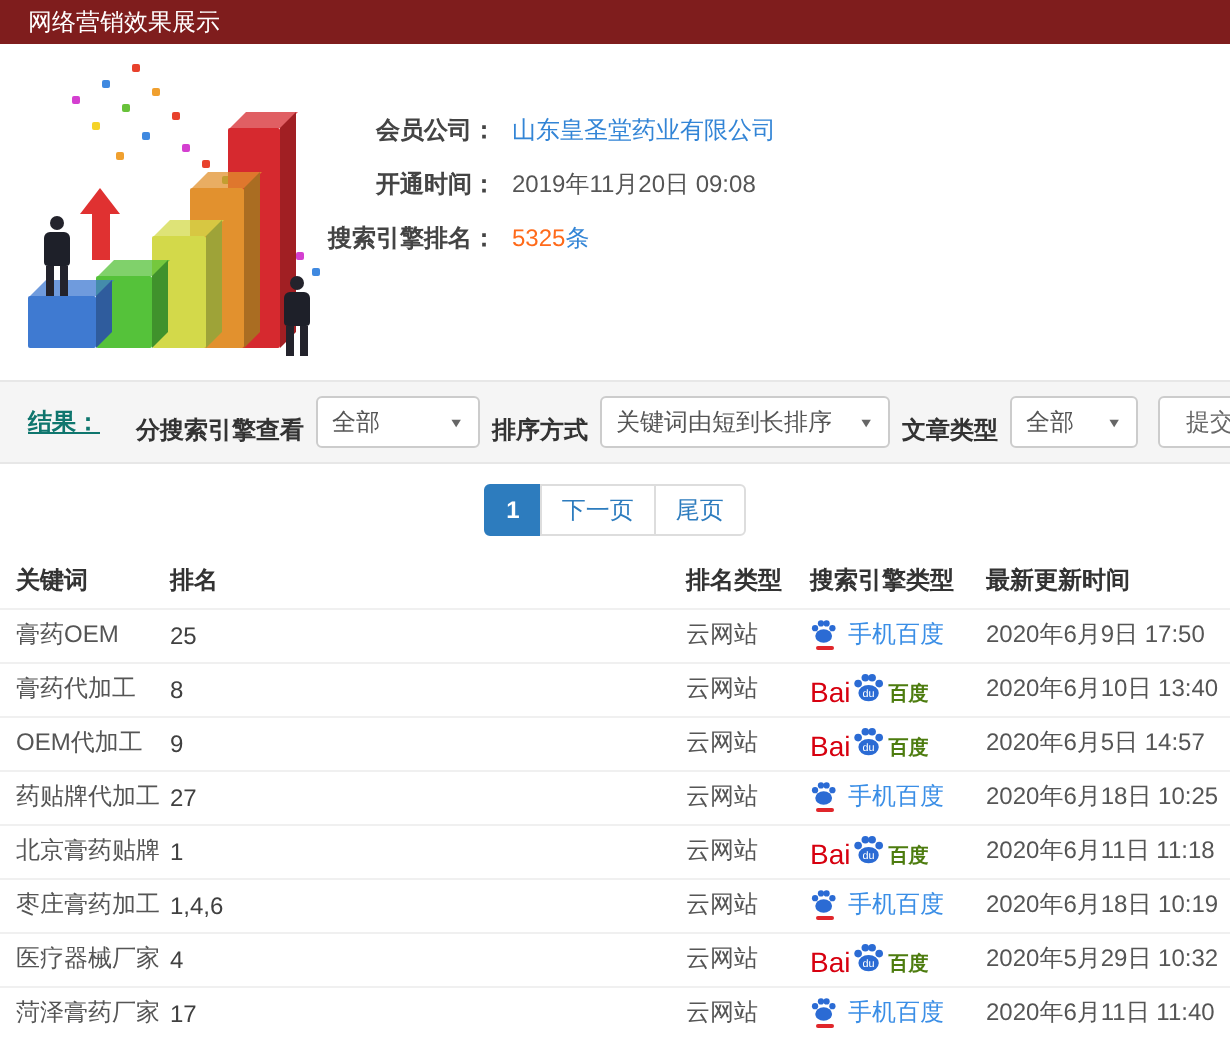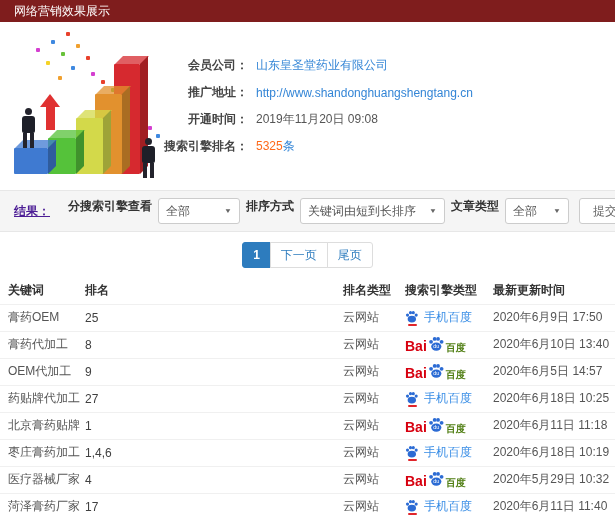--- a/index.html
+++ b/index.html
@@ -46,22 +46,22 @@
   .info { position:absolute; left:160px; top:0; right:0; padding-top:30px; }
   .info-row { display:flex; align-items:center; height:27px; font-size:12px; }
   .info-label { width:88px; text-align:right; color:#444; font-weight:600; flex:none; }
   .info-val { margin-left:8px; color:#555; }
   a.lnk, .lnk { color:#3385d6; text-decoration:none; cursor:pointer; }
   .orange { color:#ff6a1a; }
 
   
   .filterbar { height:42px; background:#f5f5f5; border-top:1px solid #e7e7e7; border-bottom:1px solid #e7e7e7;
     display:flex; align-items:center; padding:0 0 0 14px; overflow:hidden; }
-  .result-label { font-size:12px; color:#4c1d95; font-weight:600;text-decoration:underline; }
-  .filters { margin-left:auto; display:flex; align-items:flex-start; gap:6px; }
+  .result-label { font-size:12px; color:#0f766e; font-weight:600;text-decoration:underline; }
+  .filters { margin-left:auto; display:flex; align-items:flex-end; gap:6px; }
   .flabel { font-size:12px; color:#333; font-weight:700; white-space:nowrap; }
   .sel { display:inline-flex; align-items:center; justify-content:space-between; height:26px; background:#fff;
     border:1px solid #ccc; border-radius:3px; padding:0 7px; font-size:12px; color:#555; cursor:pointer; white-space:nowrap; }
   .sel .arr { font-size:8px; color:#666; margin-left:7px; transform:scaleY(.8); }
   .sel-engine { width:82px; }
   .sel-sort { width:145px; }
   .sel-article { width:64px; }
   .submit-btn { height:26px; flex:none; background:#fff; border:1px solid #ccc; border-radius:3px;
     font-size:12px; color:#666; padding:0 13px; margin-left:4px; margin-right:-16px; cursor:pointer;
     font-family:inherit; }
@@ -75,25 +75,25 @@
   .pg.first { border-radius:3px 0 0 3px; margin-left:0; }
   .pg.last { border-radius:0 3px 3px 0; }
   .pg.active { background:#2d7cbe; border-color:#2d7cbe; color:#fff; font-weight:700; }
 
   
   table { width:615px; border-collapse:collapse; table-layout:fixed; font-size:12px; }
   th { text-align:left; font-weight:700; color:#333; height:26px; padding:0; vertical-align:middle; }
   td { height:27px; padding:0; vertical-align:middle; color:#555; border-top:1px solid #f0f0f0; }
   th.c1, td.c1 { padding-left:8px; }
   .rank-link { color:#404040; cursor:pointer; }
-  .engine-mobile { display:inline-flex; align-items:center; gap:5px; color:#3a8ee6; }
+  .engine-mobile { display:inline-flex; align-items:flex-start; gap:5px; color:#3a8ee6; }
   .paw-wrap { display:inline-flex; flex-direction:column; align-items:center; line-height:0; }
   .paw-underline { width:9px; height:2px; background:#e0262b; margin-top:1px; border-radius:1px; }
   .engine-pc { display:inline-flex; align-items:flex-end; line-height:1; }
-  .engine-pc .bai { color:#d7000f; font-weight:700; font-size:14px; letter-spacing:0; }
+  .engine-pc .bai { color:#d7000f; font-weight:400; font-size:14px; letter-spacing:0; }
   .engine-pc .cn { color:#4d7c0f; font-weight:700; font-size:10px; margin-left:1px; }
   .engine-pc .paw-du { margin:0 0 2px 1px; line-height:0; }
 </style>
 </head>
 <body>
 
 <div class="app">
 
   <div class="topbar">
     <span>网络营销效果展示</span>
@@ -146,24 +146,20 @@
             <i></i>
             <i></i>
           </div>
         </div>
     </div>
 
     <div class="info">
       <div class="info-row">
         <span class="info-label">会员公司：</span>
         <span class="info-val lnk">山东皇圣堂药业有限公司</span>
-      </div>
-      <div class="info-row">
-        <span class="info-label">推广地址：</span>
-        <span class="info-val lnk">http://www.shandonghuangshengtang.cn</span>
       </div>
       <div class="info-row">
         <span class="info-label">开通时间：</span>
         <span class="info-val">2019年11月20日 09:08</span>
       </div>
       <div class="info-row">
         <span class="info-label">搜索引擎排名：</span>
         <span class="info-val">
           <span class="orange">5325</span><span class="lnk">条</span>
         </span>

